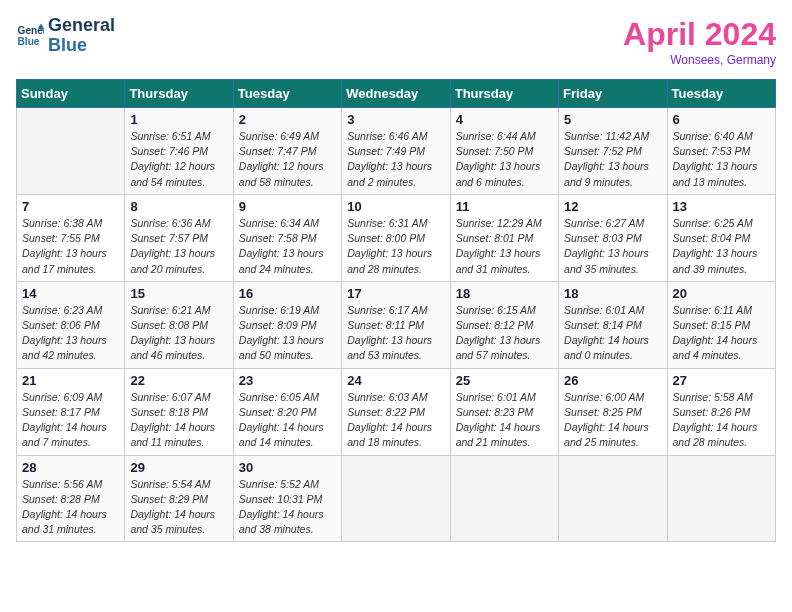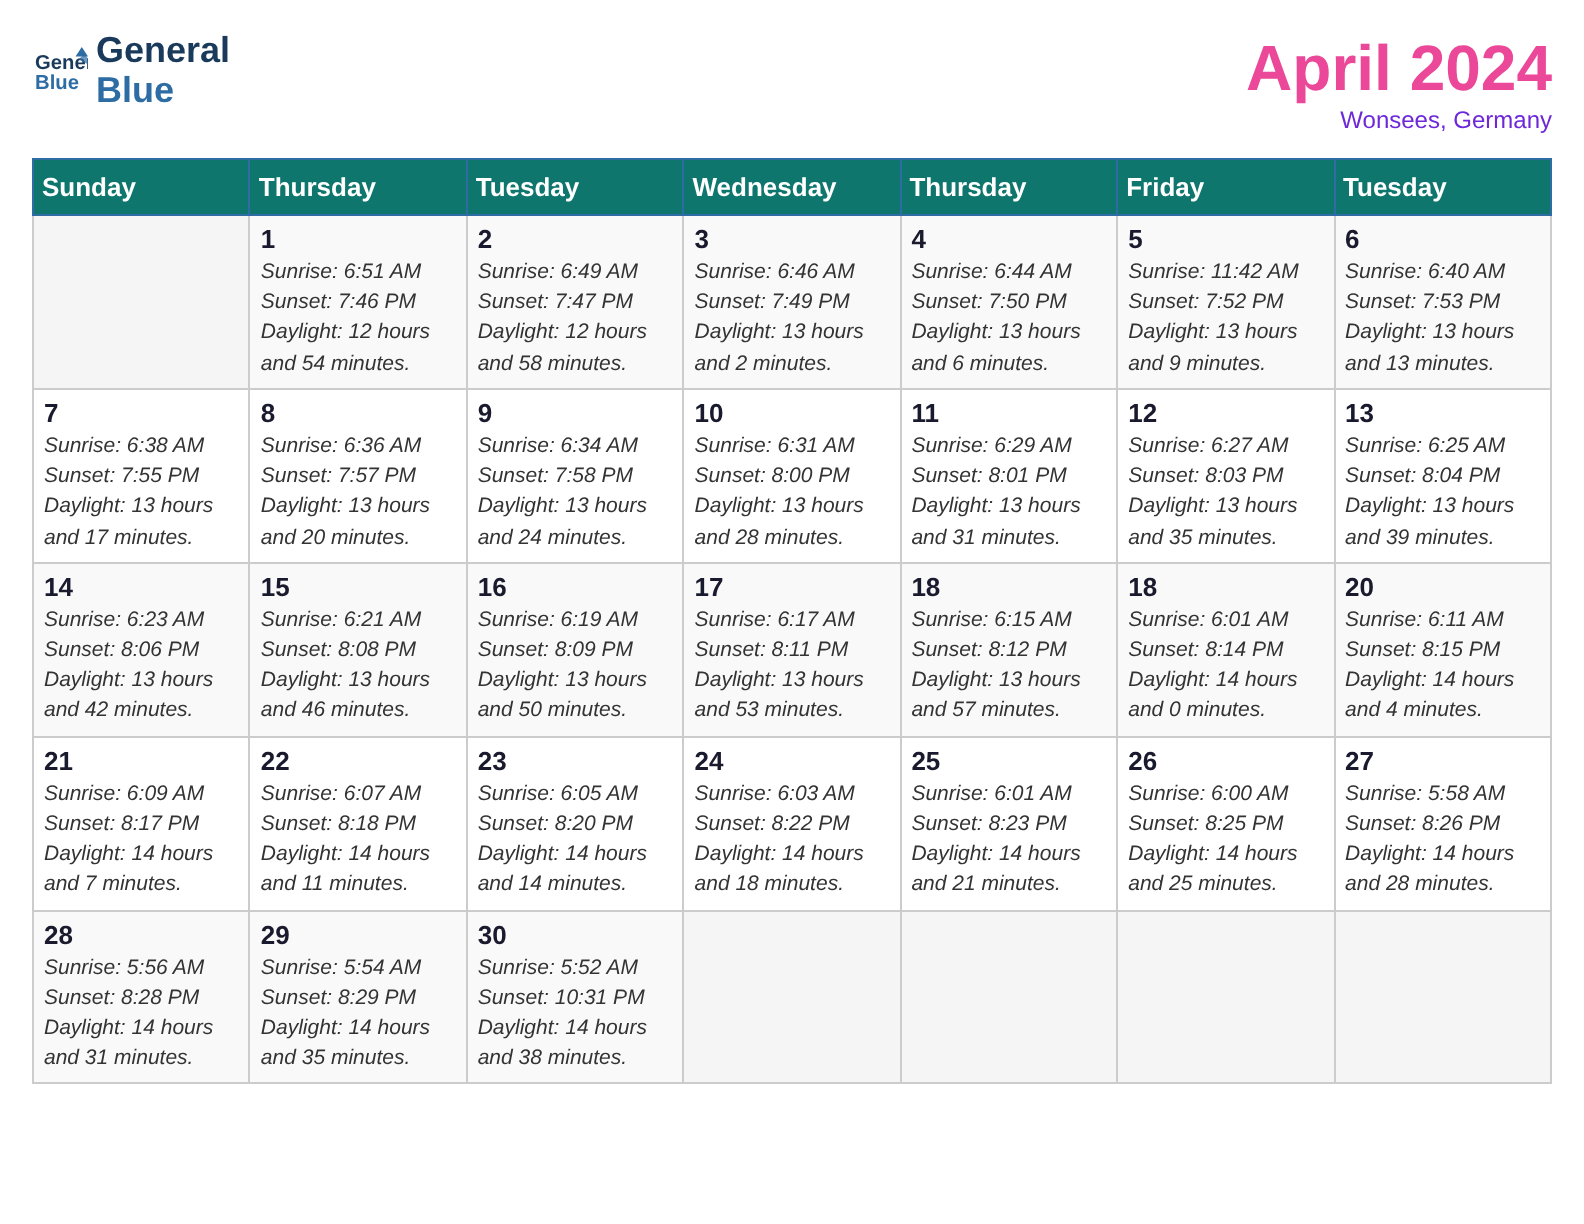--- a/index.html
+++ b/index.html
@@ -199,21 +199,21 @@
         </td>
         <td>
           <span class="day-number">10</span>
           <div class="day-info">Sunrise: 6:31 AM
 Sunset: 8:00 PM
 Daylight: 13 hours
 and 28 minutes.</div>
         </td>
         <td>
           <span class="day-number">11</span>
-          <div class="day-info">Sunrise: 6:29 AM
+          <div class="day-info">Sunrise: 12:29 AM
 Sunset: 8:01 PM
 Daylight: 13 hours
 and 31 minutes.</div>
         </td>
         <td>
           <span class="day-number">12</span>
           <div class="day-info">Sunrise: 6:27 AM
 Sunset: 8:03 PM
 Daylight: 13 hours
 and 35 minutes.</div>

